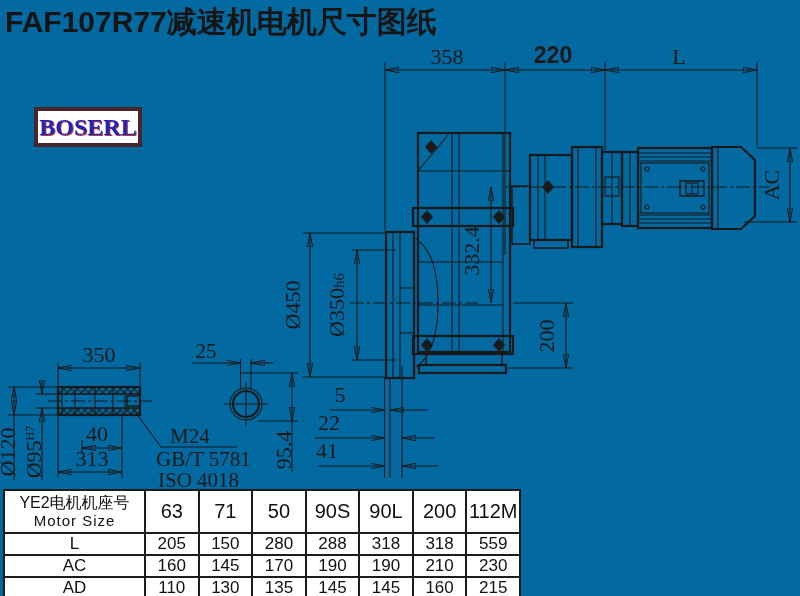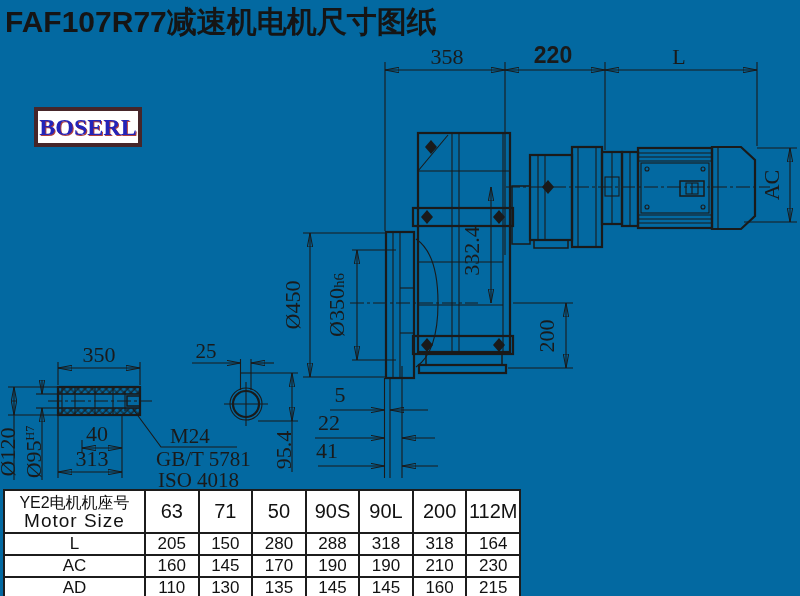--- a/index.html
+++ b/index.html
@@ -21,21 +21,21 @@
   .tsans{font-family:"Liberation Sans",sans-serif;font-weight:bold;font-size:23px;}
   .tsmall{font-size:21px;}
   
   #spec-table{position:absolute;left:3px;top:489px;width:518px;border-collapse:collapse;
               table-layout:fixed;background:#fff;}
   #spec-table th,#spec-table td{border:2px solid #1c1c1c;text-align:center;vertical-align:middle;
               padding:0;font-weight:normal;color:#111;}
   #spec-table .hrow th{height:41px;}
   #spec-table .drow td{height:20px;font-size:17px;}
   #spec-table .hcn{font-size:16px;line-height:19px;}
-  #spec-table .hen{font-size:19px;letter-spacing:1px;line-height:18px;}
+  #spec-table .hen{font-size:15px;letter-spacing:1px;line-height:18px;}
   #spec-table .colhead{font-size:20px;}
 </style>
 </head>
 <body>
 
 <div id="stage">
 
   <div id="title">FAF107R77减速机电机尺寸图纸</div>
 
   <div id="logo">
@@ -267,21 +267,21 @@
       <th class="colhead">112M</th>
     </tr>
     <tr class="drow">
       <td>L</td>
       <td>205</td>
       <td>150</td>
       <td>280</td>
       <td>288</td>
       <td>318</td>
       <td>318</td>
-      <td>164</td>
+      <td>559</td>
     </tr>
     <tr class="drow">
       <td>AC</td>
       <td>160</td>
       <td>145</td>
       <td>170</td>
       <td>190</td>
       <td>190</td>
       <td>210</td>
       <td>230</td>

